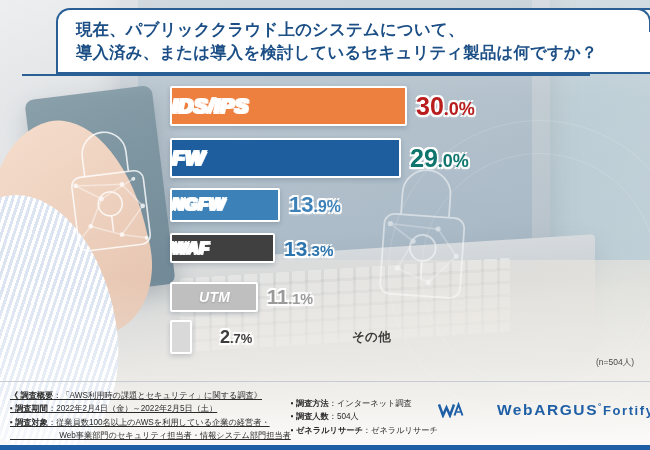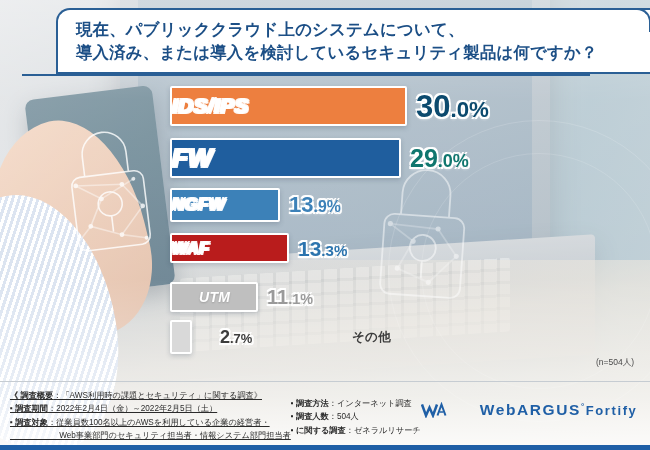--- a/index.html
+++ b/index.html
@@ -174,36 +174,36 @@
     <div class="title-text">現在、パブリッククラウド上のシステムについて、
 導入済み、または導入を検討しているセキュリティ製品は何ですか？</div>
   </div>
   <div class="title-underline"></div>
 
   <div class="chart" id="chart">
       <div class="row" style="top: 0px; height: 40px;">
         <div class="bar" style="width: 237px; background: rgb(237, 127, 63);">
           <span class="bar-label ow" style="font-size: 21px;">IDS/IPS</span>
         </div>
-        <span class="val" style="font-size: 31px; color: #0c4a6e;"><span>30</span><span class="dec">.0%</span></span>
+        <span class="val" style="font-size: 25px; color: #b91c1c;"><span>30</span><span class="dec">.0%</span></span>
       </div>
       <div class="row" style="top: 52px; height: 40px;">
         <div class="bar" style="width: 231px; background: rgb(31, 94, 158);">
-          <span class="bar-label ow" style="font-size: 26px;">FW</span>
+          <span class="bar-label ow" style="font-size: 21px;">FW</span>
         </div>
         <span class="val" style="font-size: 25px; color: #0f766e;"><span>29</span><span class="dec">.0%</span></span>
       </div>
       <div class="row" style="top: 102px; height: 34px;">
         <div class="bar" style="width: 110px; background: rgb(60, 129, 184);">
           <span class="bar-label ow" style="font-size: 17px;">NGFW</span>
         </div>
         <span class="val" style="font-size: 22px; color: rgb(60, 129, 184);"><span>13</span><span class="dec">.9%</span></span>
       </div>
       <div class="row" style="top: 147px; height: 30px;">
-        <div class="bar" style="width: 119px; background: #b91c1c;">
+        <div class="bar" style="width: 105px; background: #404040;">
           <span class="bar-label ow" style="font-size: 16.5px;">WAF</span>
         </div>
         <span class="val" style="font-size: 21px; color: rgb(44, 116, 174);"><span>13</span><span class="dec">.3%</span></span>
       </div>
       <div class="row" style="top: 196px; height: 30px;">
         <div class="bar" style="width: 88px; background: rgb(191, 191, 191);">
           <span class="bar-label plain" style="font-size: 14px;">UTM</span>
         </div>
         <span class="val" style="font-size: 20px; color: rgb(154, 154, 154);"><span>11</span><span class="dec">.1%</span></span>
       </div>
@@ -220,21 +220,21 @@
   <div class="footer">
     <div class="fcol-l" id="footer-left">
         <div class="fline"><span class="fkey">《 調査概要</span><span>：「AWS利用時の課題とセキュリティ」に関する調査》</span></div>
         <div class="fline"><span class="fkey">▪ 調査期間</span><span>：2022年2月4日（金）～2022年2月5日（土）</span></div>
         <div class="fline"><span class="fkey">▪ 調査対象</span><span>：従業員数100名以上のAWSを利用している企業の経営者・</span></div>
         <div class="fline"><span>　　　　　　Web事業部門のセキュリティ担当者・情報システム部門担当者</span></div>
       </div>
     <div class="fcol-r" id="footer-right">
         <div class="fline"><span class="fkey">▪ 調査方法</span><span>：インターネット調査</span></div>
         <div class="fline"><span class="fkey">▪ 調査人数</span><span>：504人</span></div>
-        <div class="fline"><span class="fkey">▪ に関する調査</span><span>：ゼネラルリサーチ</span></div>
+        <div class="fline"><span class="fkey">▪ ゼネラルリサーチ</span><span>：ゼネラルリサーチ</span></div>
       </div>
     <div class="logo">
       <svg class="logo-mark" viewBox="0 0 52 30">
         <path d="M2 4 L10 26 L17 10 L24 26 L32 4" fill="none" stroke="#1f5fa6" stroke-width="5" stroke-linejoin="miter"></path>
         <path d="M33 26 L41 4 L49 26" fill="none" stroke="#1f5fa6" stroke-width="4"></path>
         <path d="M37 19 H45" stroke="#1f5fa6" stroke-width="3"></path>
       </svg>
       <div class="logo-text"><span>Web</span><span>ARGUS</span><span class="deg">°</span><span class="sm">Fortify</span></div>
     </div>
   </div>

